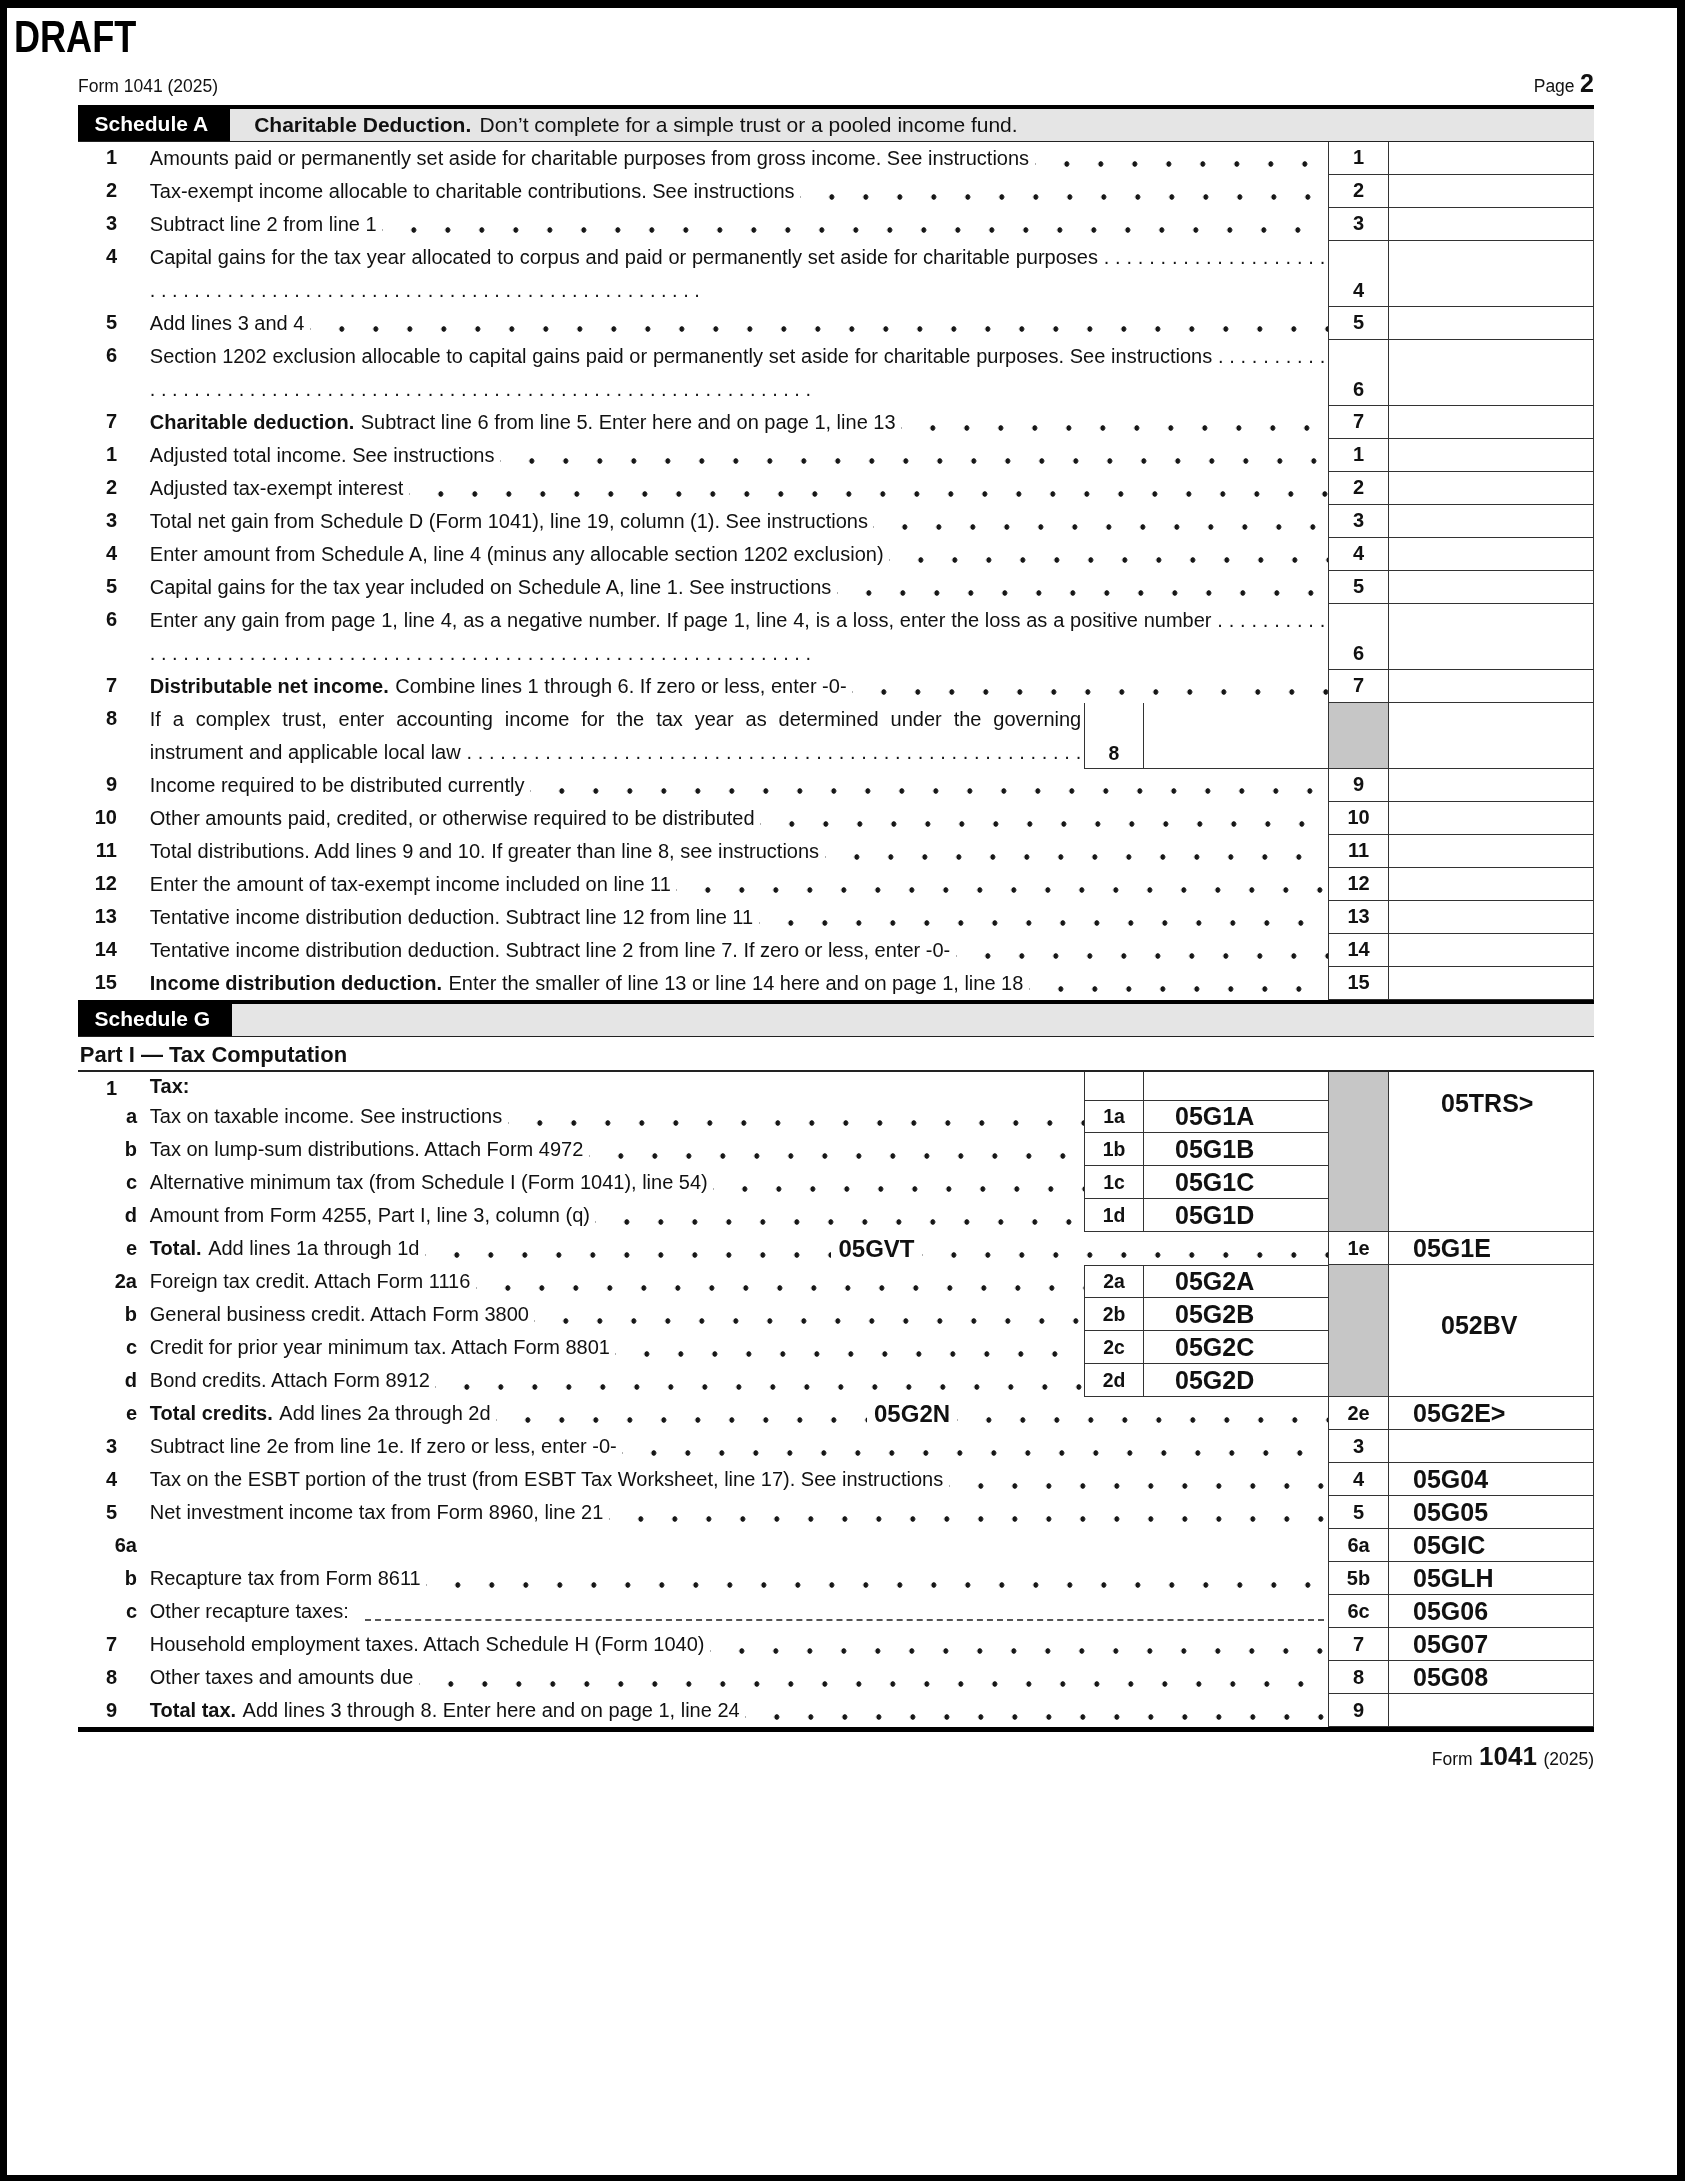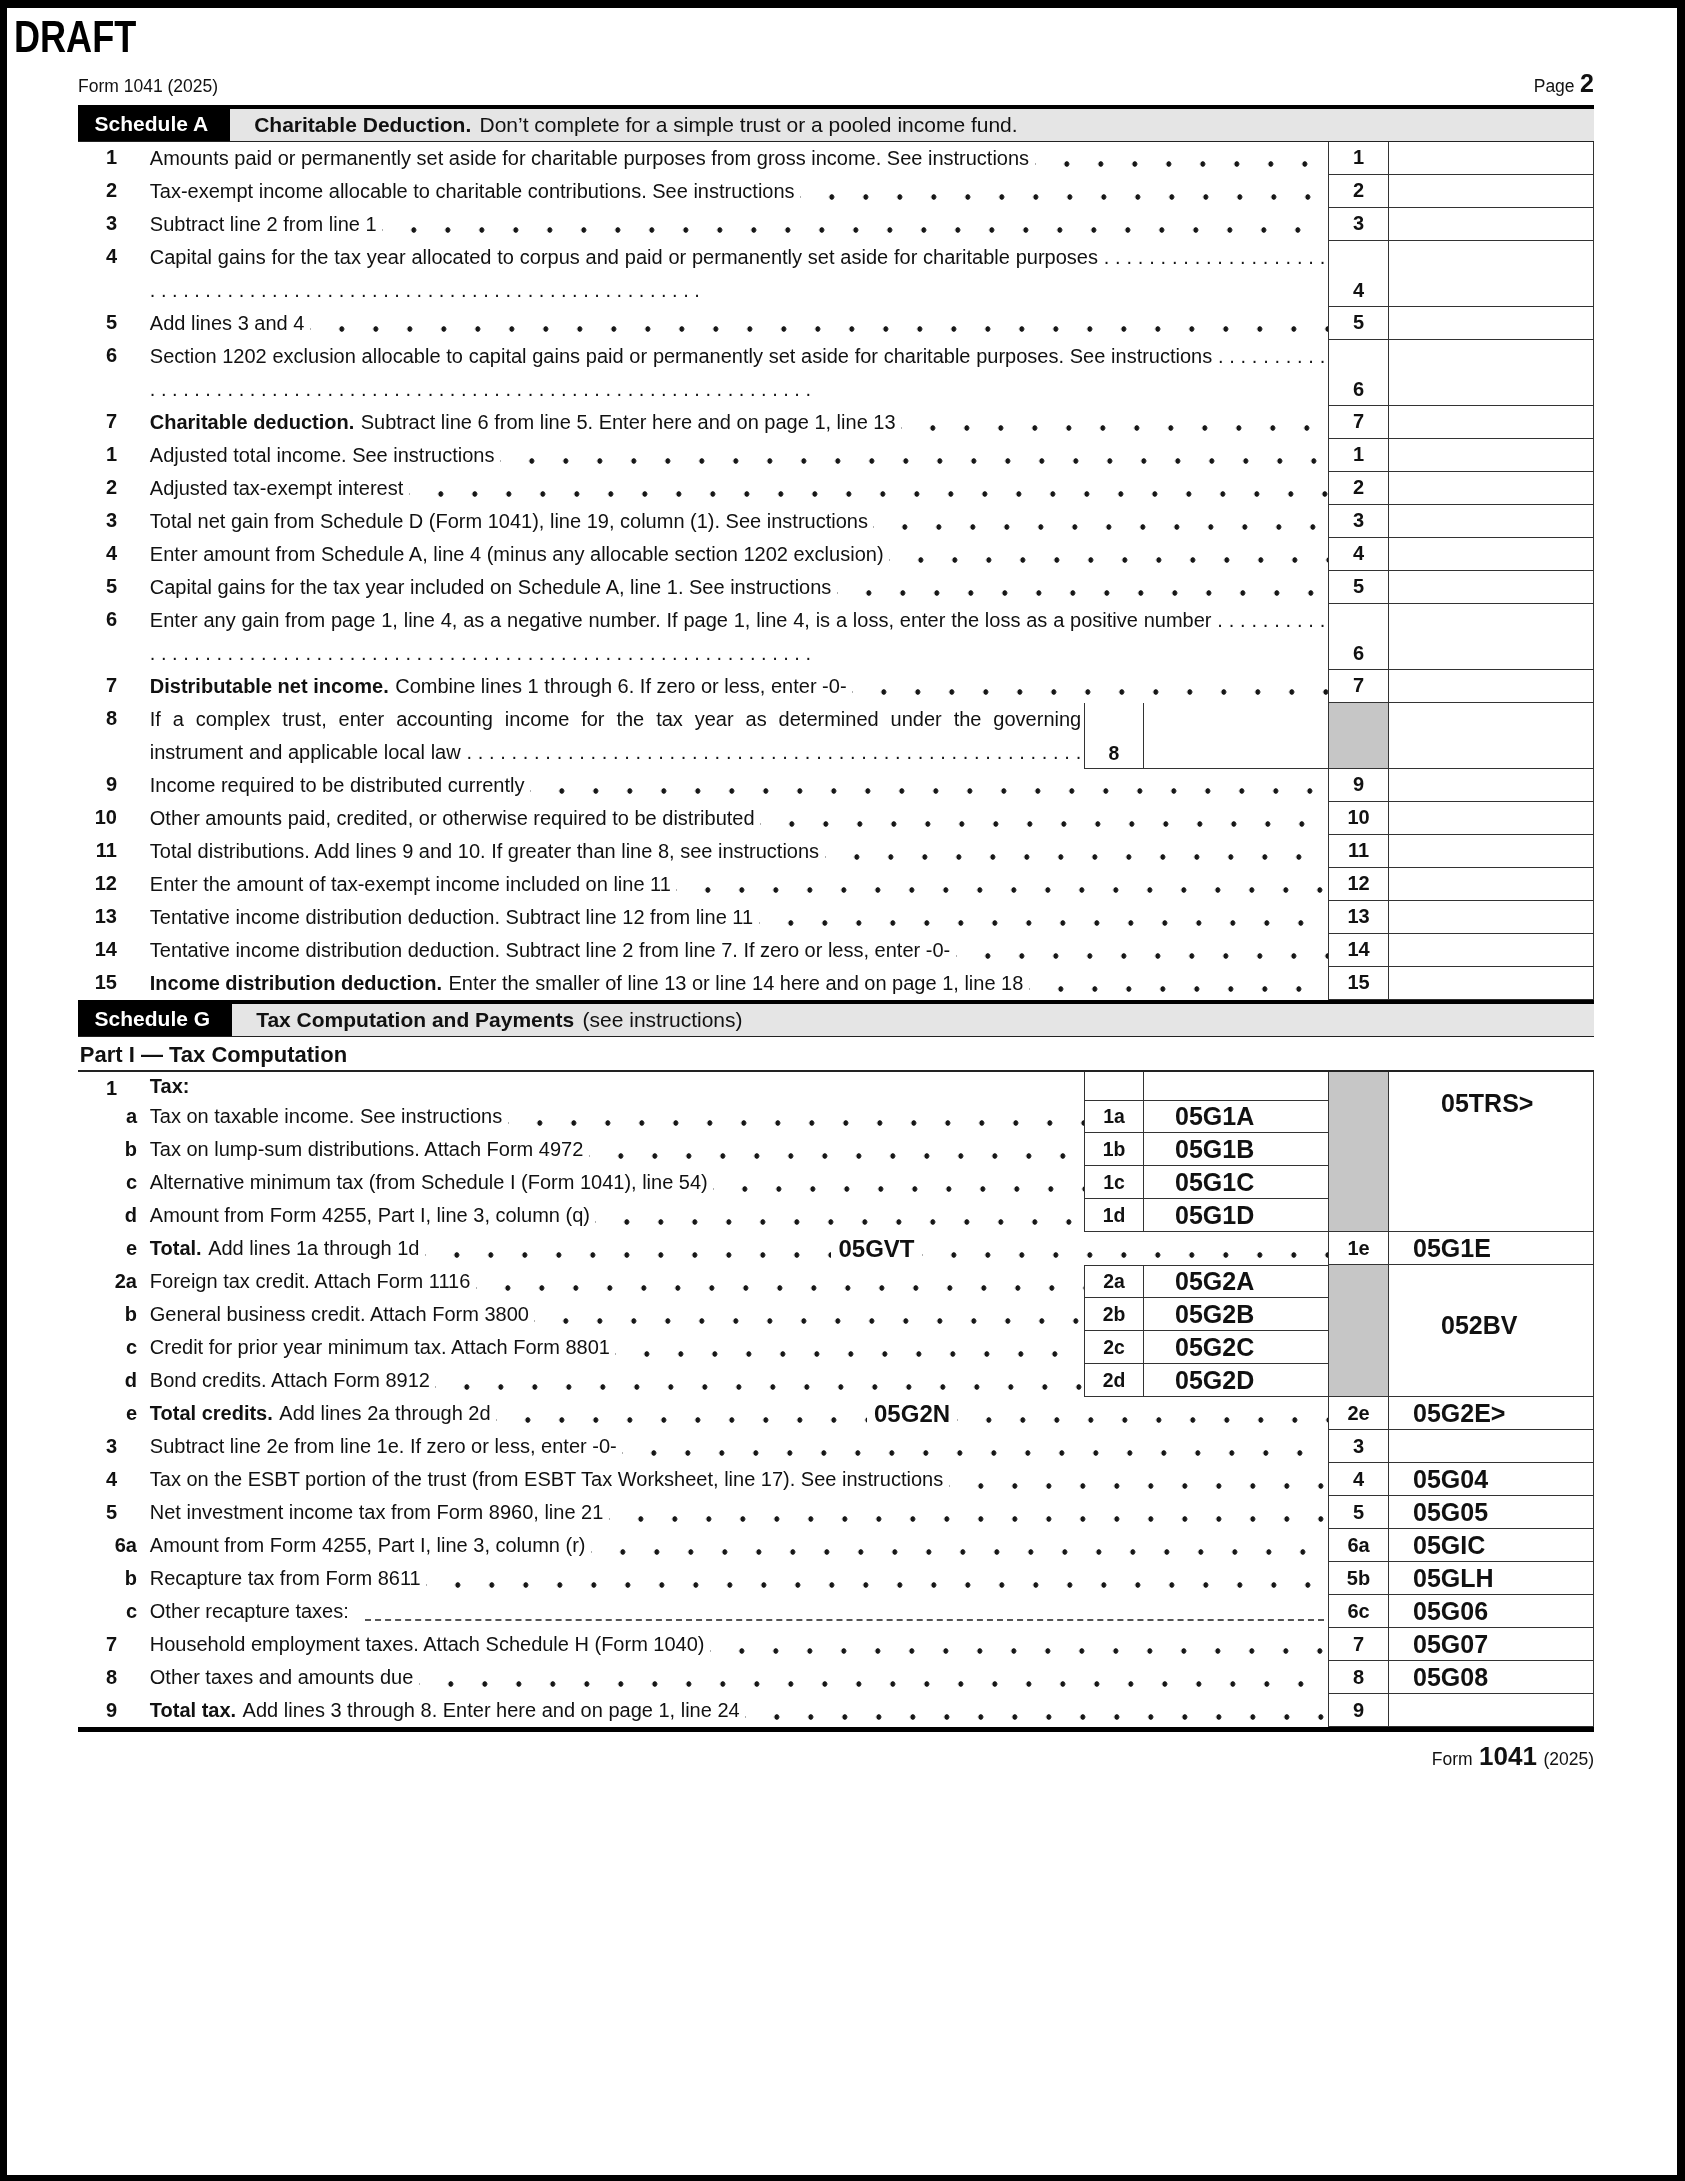--- a/index.html
+++ b/index.html
@@ -243,24 +243,20 @@
           <b class="lead-b">Income distribution deduction.</b>
           <span class="t">Enter the smaller of line 13 or line 14 here and on page 1, line 18</span>
           <span class="leader"></span>
         </div>
       <div class="g-num" style="grid-row:15">15</div>
       <div class="g-amt" style="grid-row:15"></div>
     </div>
 
     <div class="sec-head">
       <div class="sec-label">Schedule G</div>
-      <div class="sec-title">
-        <b>Tax Computation and Payments</b>
-        <span>(see instructions)</span>
-      </div>
     </div>
     <div class="part-head">Part I — Tax Computation</div>
 
     <div class="grid grid-g">
 
       <div class="g-gut" style="grid-row:1">1</div>
       <div class="g-desc-n" style="grid-row:1">
           <b>Tax:</b>
         </div>
       <div class="g-sl" style="grid-row:1"></div>
@@ -406,24 +402,20 @@
       <div class="g-desc" style="grid-row:14">
           <span class="t">Net investment income tax from Form 8960, line 21</span>
           <span class="leader"></span>
         </div>
       <div class="g-num" style="grid-row:14">5</div>
       <div class="g-amt" style="grid-row:14">
           <span class="acode">05G05</span>
         </div>
 
       <div class="g-gut sub" style="grid-row:15">6a</div>
-      <div class="g-desc" style="grid-row:15">
-          <span class="t">Amount from Form 4255, Part I, line 3, column (r)</span>
-          <span class="leader"></span>
-        </div>
       <div class="g-num" style="grid-row:15">6a</div>
       <div class="g-amt" style="grid-row:15">
           <span class="acode">05GIC</span>
         </div>
 
       <div class="g-gut sub" style="grid-row:16">b</div>
       <div class="g-desc" style="grid-row:16">
           <span class="t">Recapture tax from Form 8611</span>
           <span class="leader"></span>
         </div>

